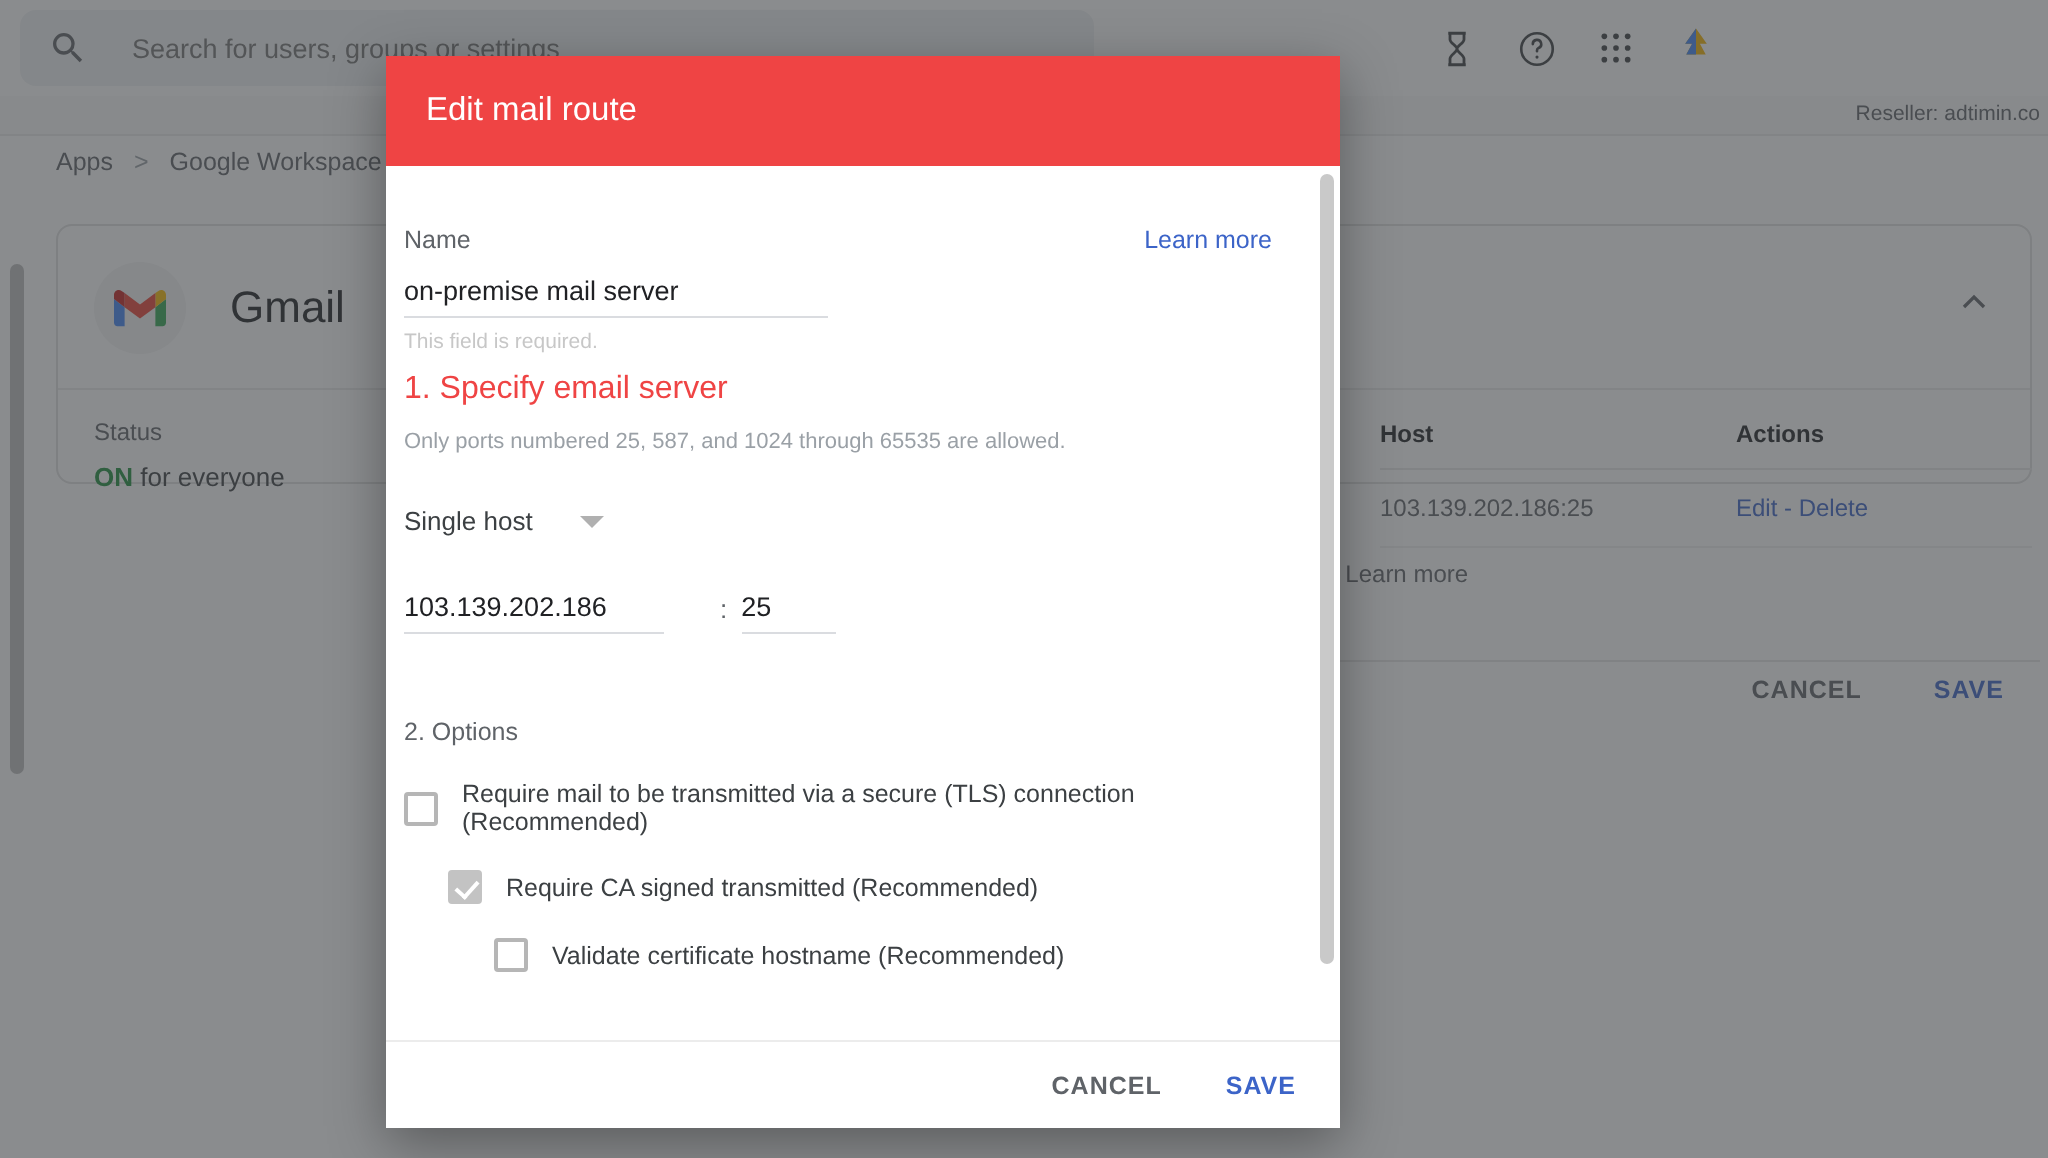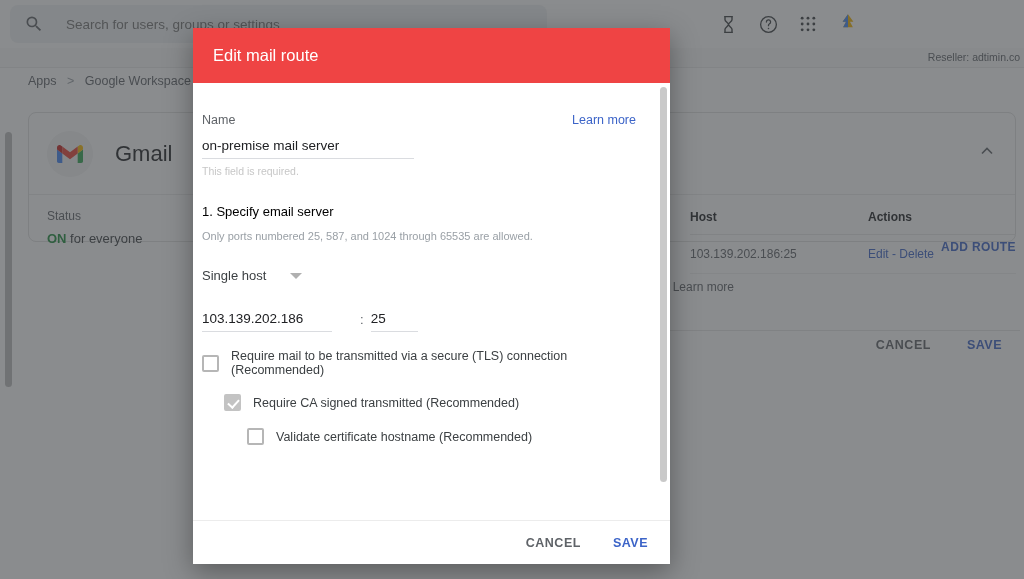--- a/index.html
+++ b/index.html
@@ -130,21 +130,21 @@
   .lbl-name { font-size: 12.5px; color: #5f6368; }
   .learn-more { font-size: 12.5px; color: #3c64c8; cursor: pointer; }
 
   .name-input {
     margin-top: 9px; width: 212px; border: none; border-bottom: 1px solid #dadce0;
     outline: none; font-family: "Liberation Sans", sans-serif;
     font-size: 13.5px; color: #202124; padding: 2px 0 5px 0; background: transparent;
   }
   .hint-required { margin-top: 6px; font-size: 10.5px; color: #c7c7c7; }
 
-  .step-title { margin-top: 27px; font-size: 13px; color: #000000; }
+  .step-title { margin-top: 9px; font-size: 16px; color: #ef4444; }
   .step-note { margin-top: 11px; font-size: 11px; color: #9aa0a6; }
 
   .select-row { margin-top: 26px; display: flex; align-items: center; }
   .select-value { font-size: 13px; color: #3c4043; }
   .caret { margin-left: 24px; width: 0; height: 0;
            border-left: 6px solid transparent; border-right: 6px solid transparent;
            border-top: 6px solid #b0b0b0; }
 
   .hostport-row { margin-top: 26px; display: flex; align-items: flex-end; }
   .host-input {
@@ -282,21 +282,20 @@
   <div class="routes-table">
     <div class="rt-head">
       <div class="rt-c1">Host</div>
       <div class="rt-c2">Actions</div>
     </div>
     <div class="rt-row">
       <div class="rt-c1">103.139.202.186:25</div>
       <div class="rt-c2 link">Edit - Delete</div>
     </div>
   </div>
-  <div class="add-route">ADD ROUTE</div>
 
   <div class="bg-frag-a">
     <span>s. Learn more</span>
   </div>
   <div class="bg-frag-b">g</div>
   <div class="bg-divider"></div>
   <div class="bg-actions">
     <span class="bg-cancel">CANCEL</span>
     <span class="bg-save">SAVE</span>
   </div>
@@ -330,20 +329,21 @@
       <span class="select-value">Single host</span>
       <span class="caret"></span>
     </div>
 
     <div class="hostport-row">
       <input class="host-input" type="text" placeholder="Host" value="103.139.202.186" style="">
       <span class="colon">:</span>
       <input class="port-input" type="text" placeholder="Port" value="25" style="">
     </div>
 
+    <div class="step2-title">2. Options</div>
 
 
     <div class="cb-row">
       <span class="cbox"></span>
       <span class="cb-label">Require mail to be transmitted via a secure (TLS) connection (Recommended)</span>
     </div>
 
     <div class="cb-row indent1">
       <span class="cbox checked-disabled"></span>
       <span class="cb-label">Require CA signed transmitted (Recommended)</span>

